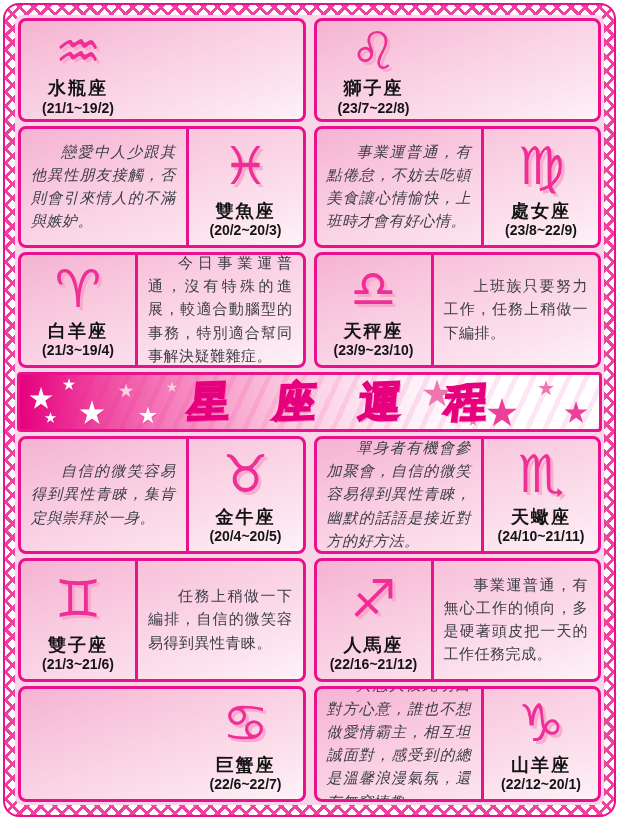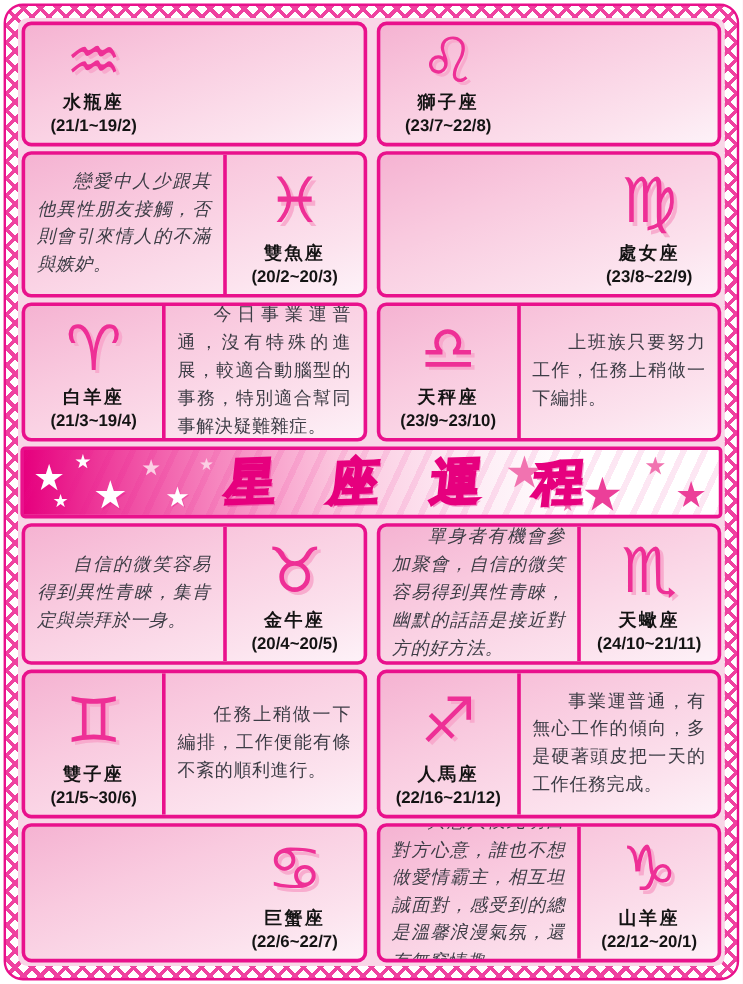--- a/index.html
+++ b/index.html
@@ -43,21 +43,21 @@
     flex: 0 0 114px; min-width: 0;
     display: flex; flex-direction: column; align-items: center;
     padding: 4px 2px 6px;
   }
   .art { flex: 1; display: flex; align-items: center; justify-content: center; }
   .glyph {
     font-family: "DejaVu Sans", sans-serif;
     font-size: 52px; line-height: 1; color: #ee2f96;
     text-shadow: 3px 3px 0 rgba(247,166,203,.9);
   }
-  .sign-name  { font-size: 15px; font-weight: bold; color: #141414; letter-spacing: 2px; line-height: 1.25; }
+  .sign-name  { font-size: 18px; font-weight: bold; color: #141414; letter-spacing: 2px; line-height: 1.25; }
   .sign-dates { font-size: 14px; font-weight: bold; color: #141414; line-height: 1.2; text-align: right; }
   .text-cell { flex: 1; min-width: 0; display: flex; align-items: center; padding: 4px 10px; }
   .img-first  .text-cell { border-left: 3px solid #e9118c; }
   .text-first .text-cell { border-right: 3px solid #e9118c; font-style: italic; }
   .fortune {
     margin: 0; text-indent: 2em; text-align: justify;
     font-family: "Liberation Serif", "DejaVu Serif", serif;
     font-size: 15px; line-height: 1.55; letter-spacing: .5px;
     color: #3d3d46; font-weight: 500;
   }
@@ -127,20 +127,23 @@
           <p class="fortune">戀愛中人少跟其他異性朋友接觸，否則會引來情人的不滿與嫉妒。</p>
         </div>
       </section>
       <section class="panel text-first">
         <div class="img-cell">
           <div class="art">
               <span class="glyph">♍</span>
             </div>
           <div class="sign-name">處女座</div>
           <div class="sign-dates">(23/8~22/9)</div>
+        </div>
+        <div class="text-cell">
+          <p class="fortune">事業運普通，有點倦怠，不妨去吃頓美食讓心情愉快，上班時才會有好心情。</p>
         </div>
       </section>
     </div>
 
     <div class="row r3">
       <section class="panel img-first">
         <div class="img-cell">
           <div class="art">
               <span class="glyph">♈</span>
             </div>
@@ -213,24 +216,24 @@
       </section>
     </div>
 
     <div class="row r5">
       <section class="panel img-first">
         <div class="img-cell">
           <div class="art">
               <span class="glyph">♊</span>
             </div>
           <div class="sign-name">雙子座</div>
-          <div class="sign-dates">(21/5~30/6)</div>
-        </div>
-        <div class="text-cell">
-          <p class="fortune">任務上稍做一下編排，工作便能有條不紊的順利進行。</p>
+          <div class="sign-dates">(21/3~21/6)</div>
+        </div>
+        <div class="text-cell">
+          <p class="fortune">任務上稍做一下編排，自信的微笑容易得到異性青睞。</p>
         </div>
       </section>
       <section class="panel img-first">
         <div class="img-cell">
           <div class="art">
               <span class="glyph">♐</span>
             </div>
           <div class="sign-name">人馬座</div>
           <div class="sign-dates">(22/16~21/12)</div>
         </div>

